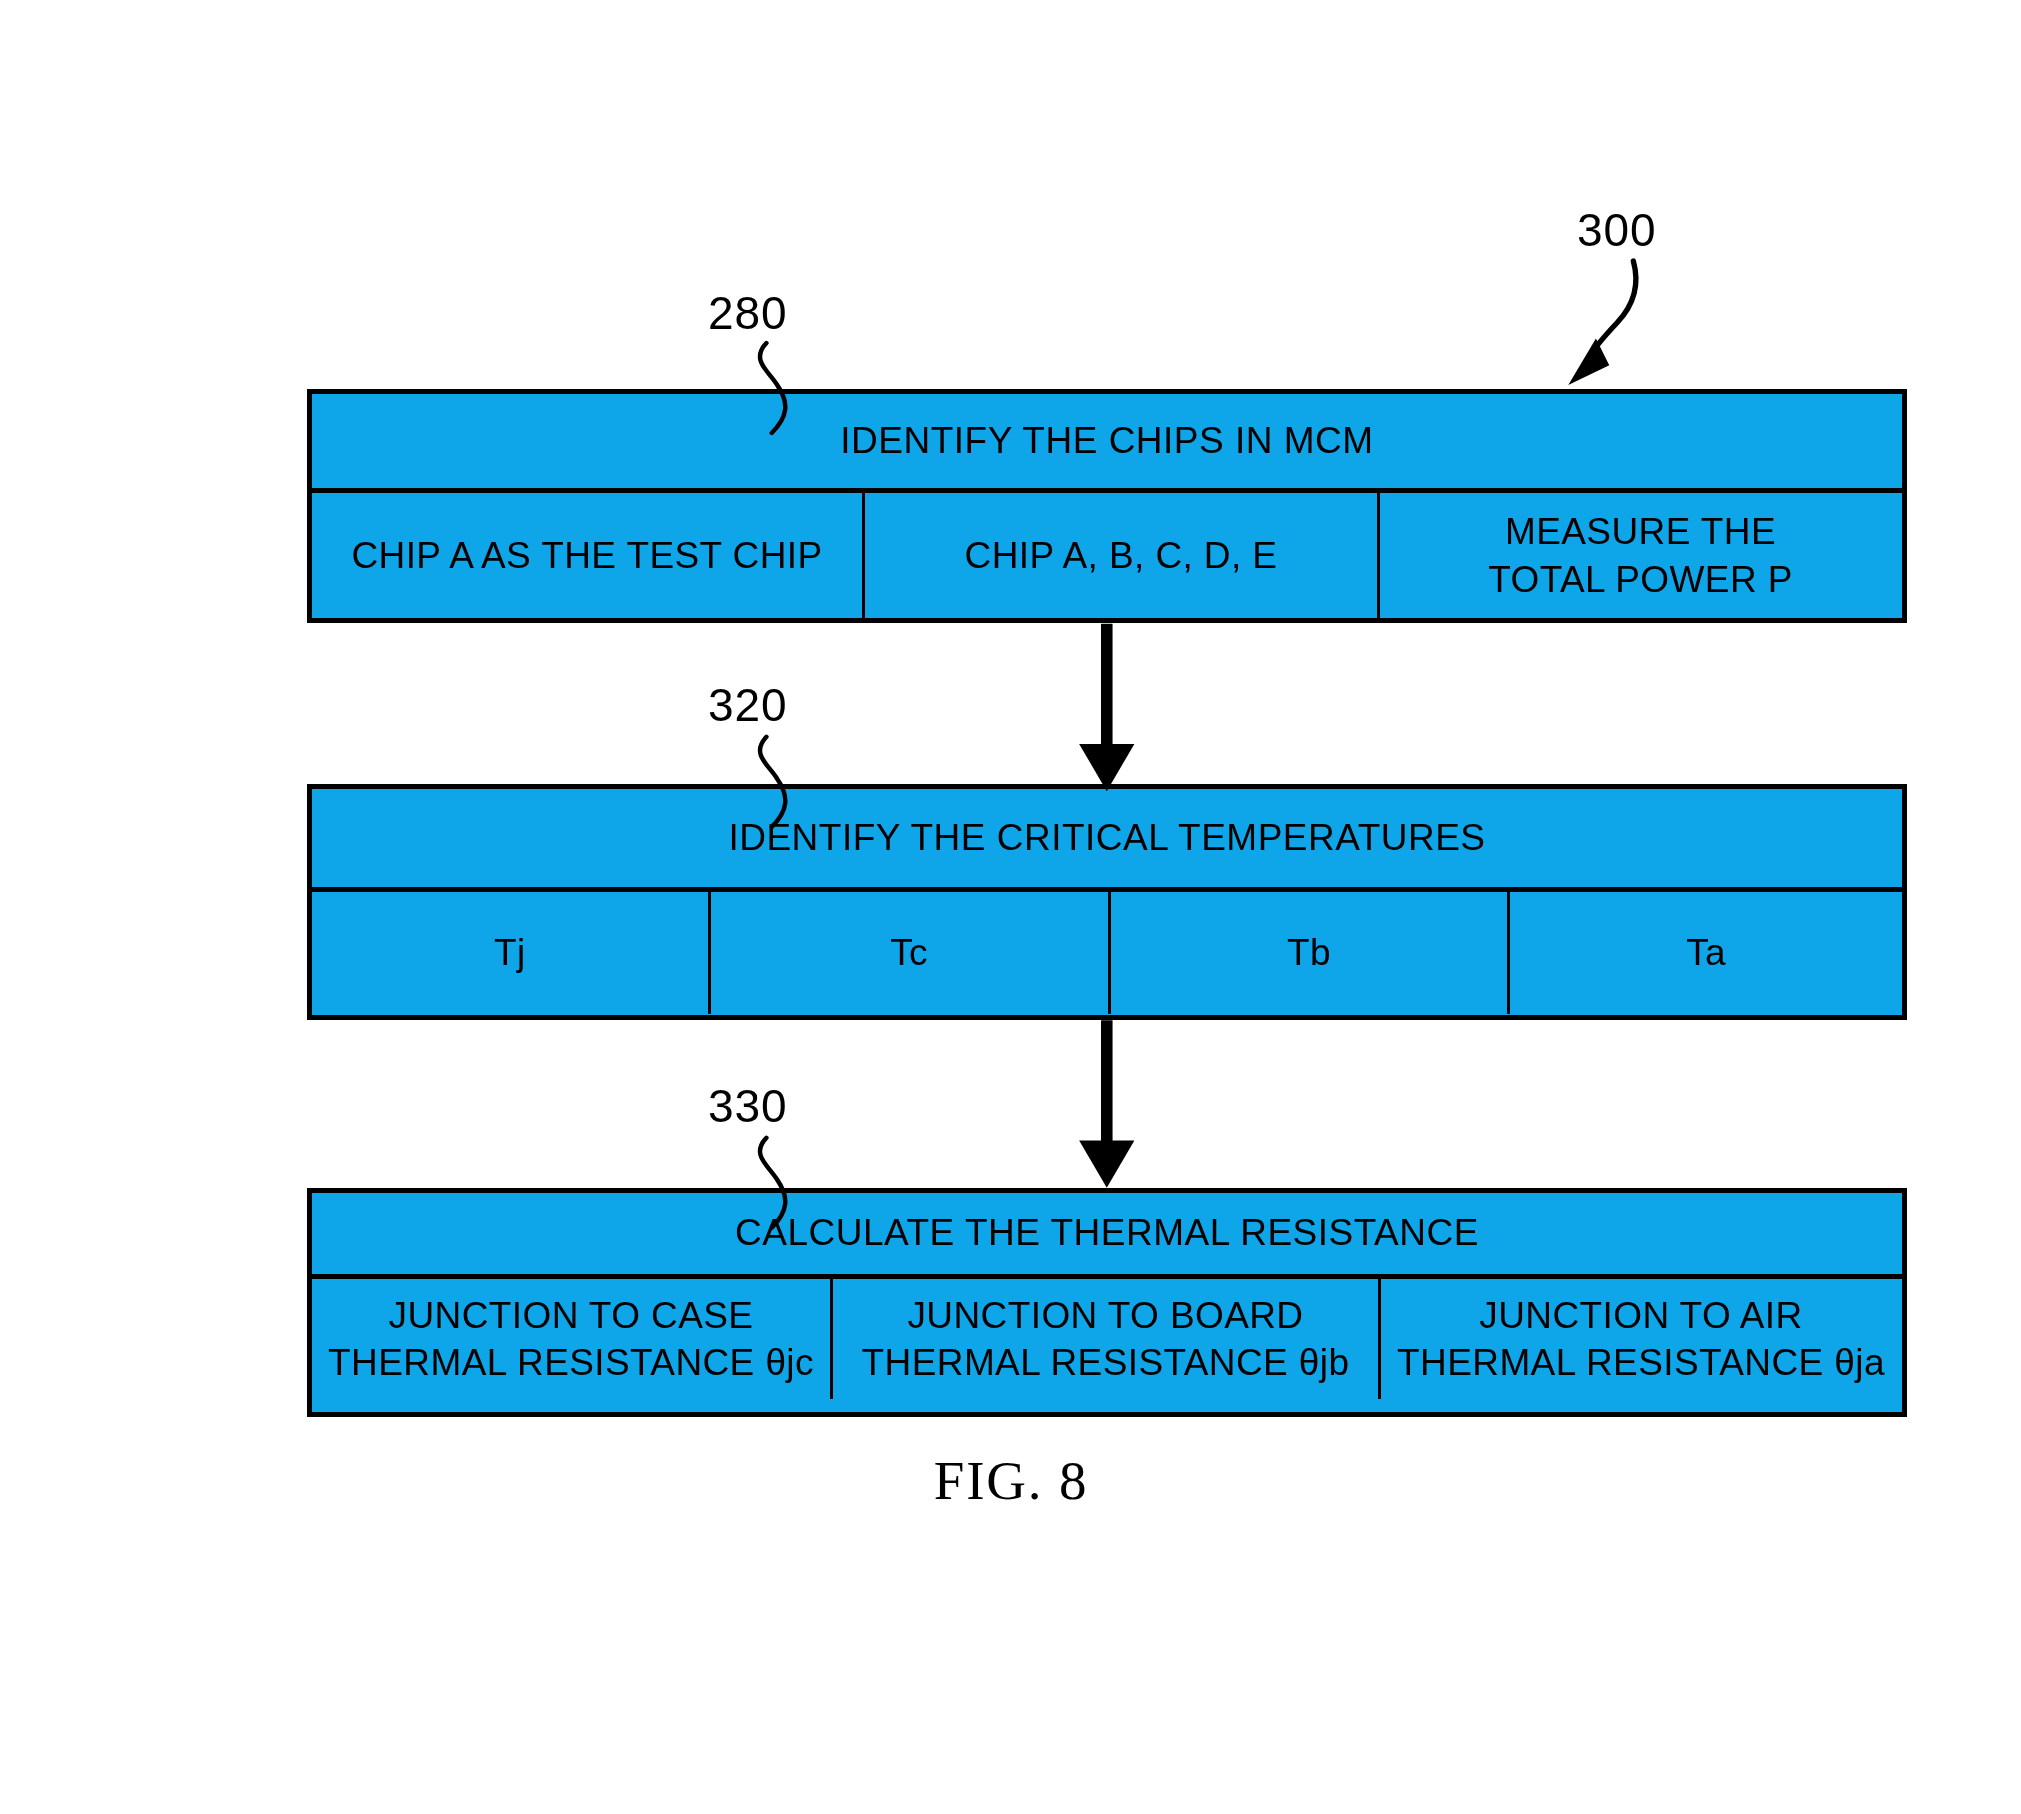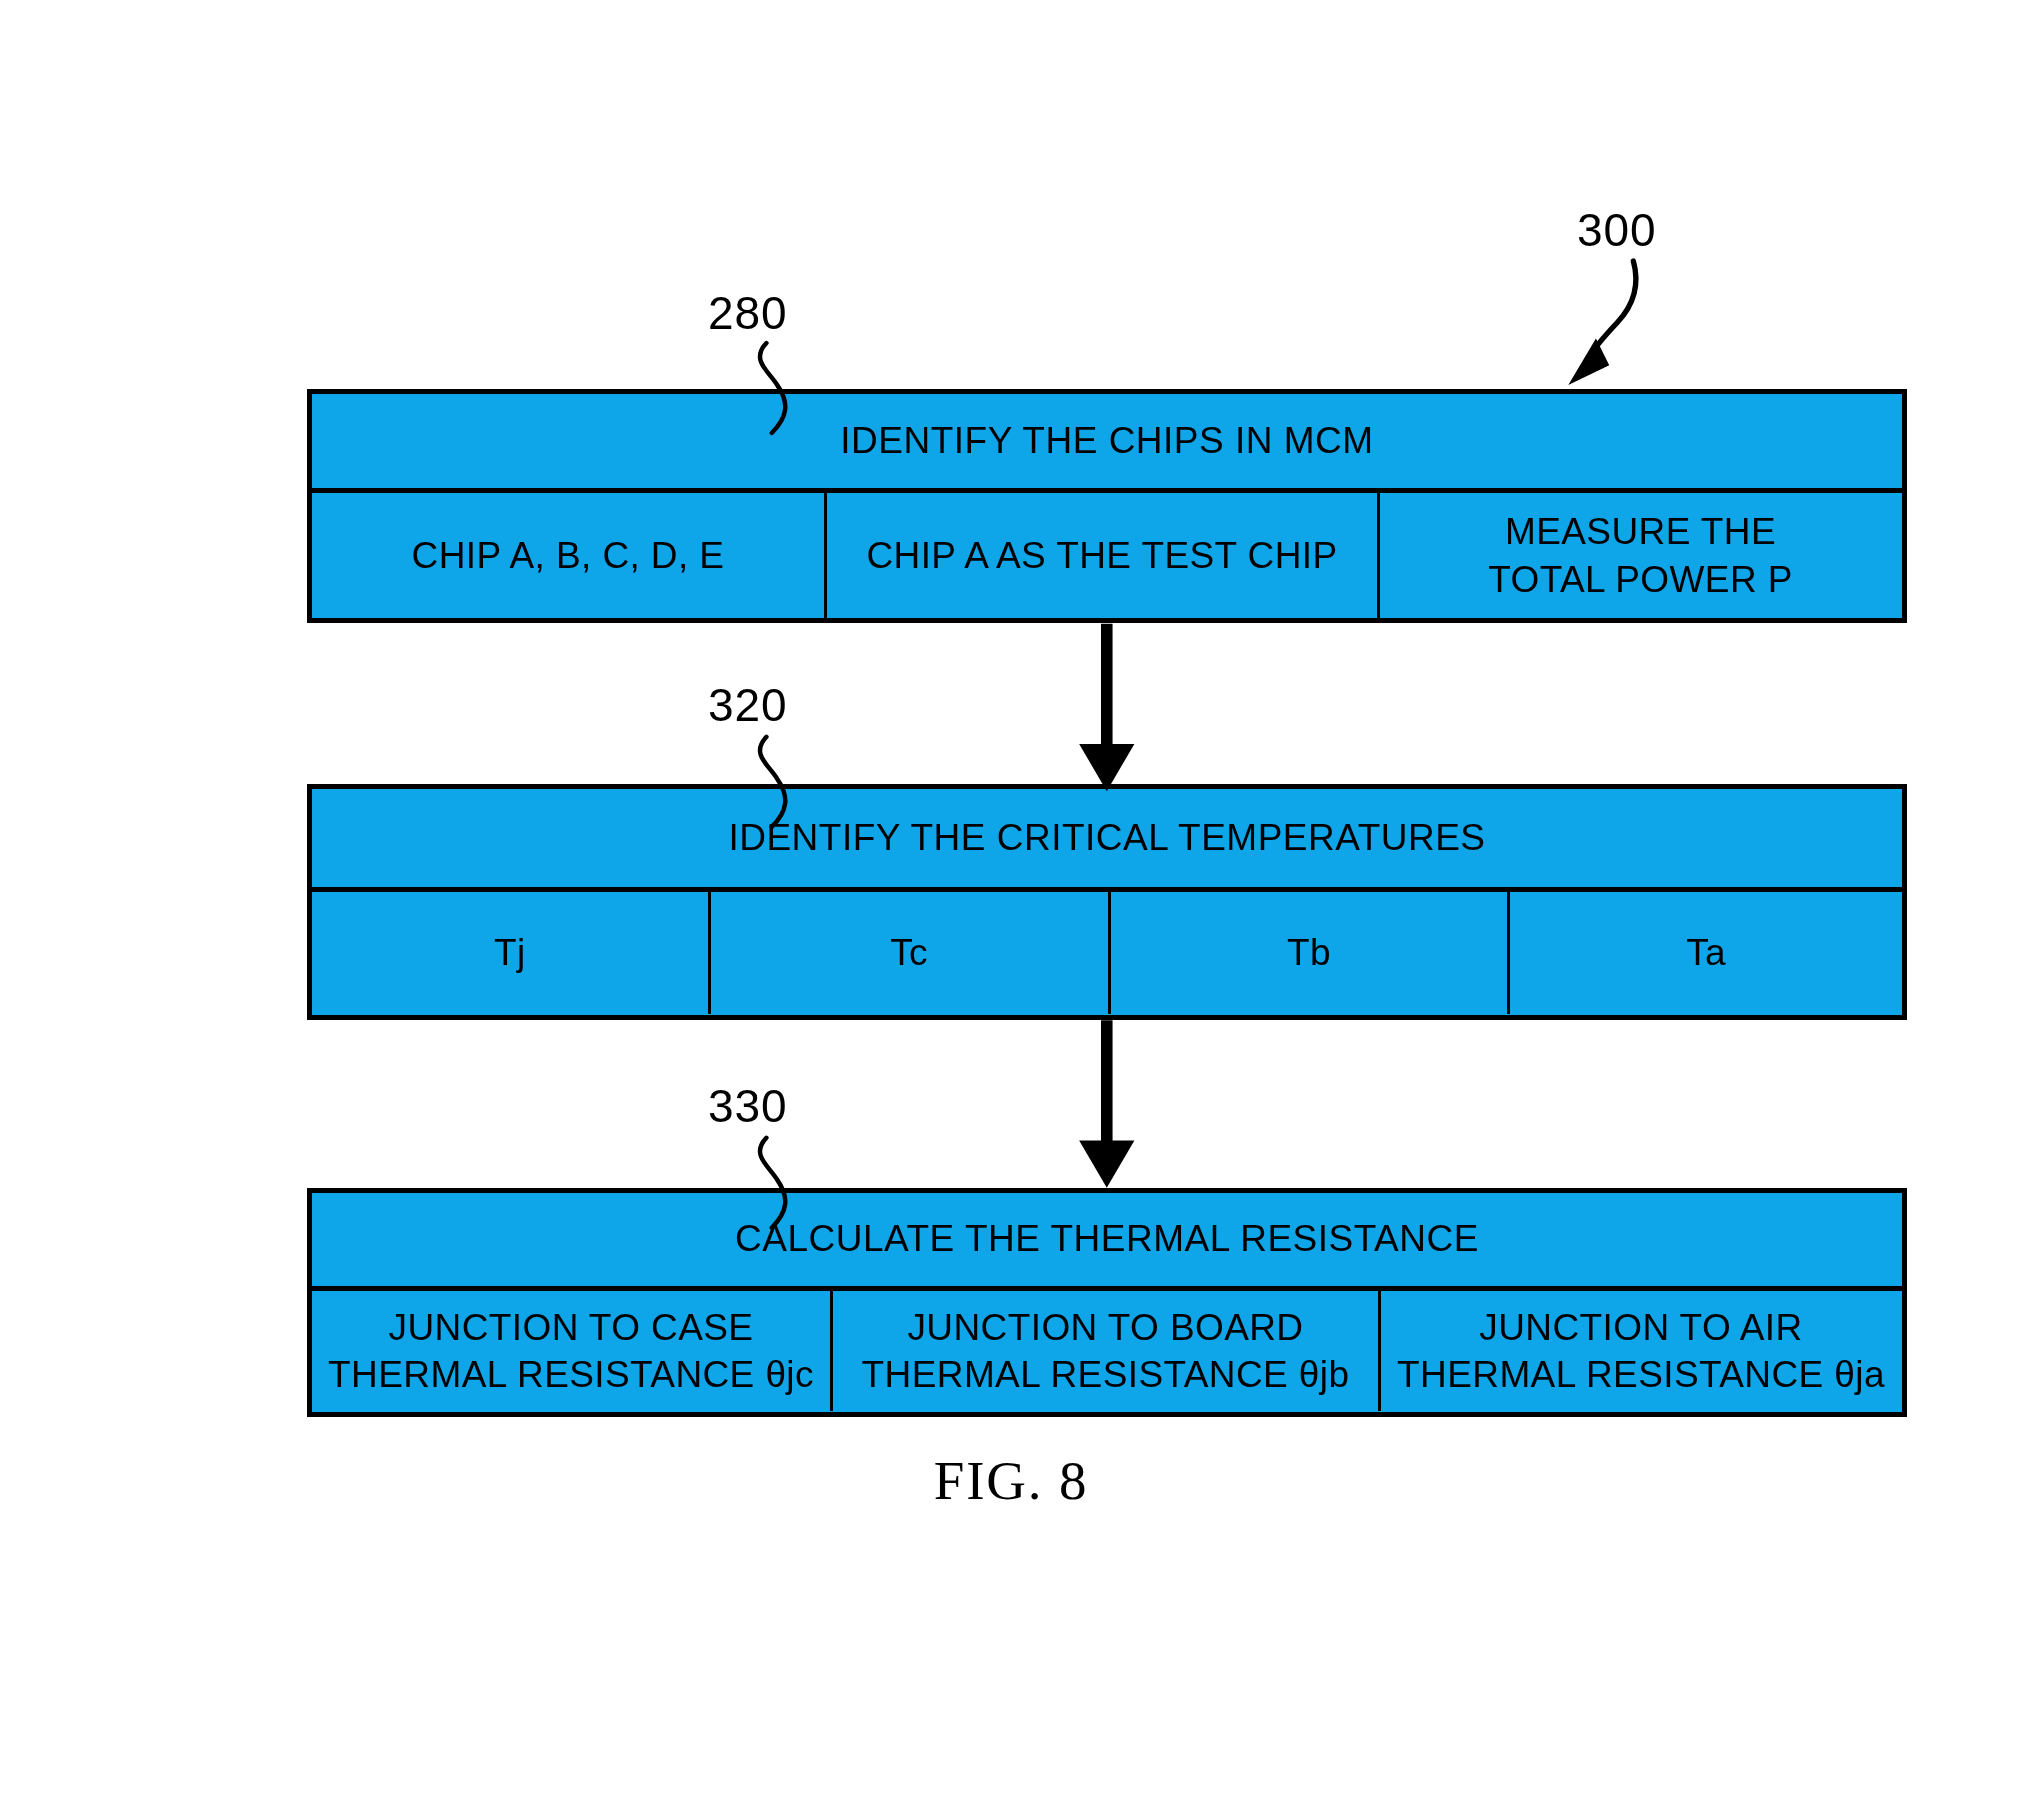--- a/index.html
+++ b/index.html
@@ -79,21 +79,21 @@
   #block-320 { left: 307px; top: 784px; width: 1600px; height: 236px; }
   #block-320 .block-header { height: 103px; }
   #block-320 .block-cells { height: 122px; }
   #block-320 .cell-0 { width: 400px; }
   #block-320 .cell-1 { width: 401px; }
   #block-320 .cell-2 { width: 401px; }
   #block-320 .cell-3 { width: 393px; }
 
   
   #block-330 { left: 307px; top: 1188px; width: 1600px; height: 229px; }
-  #block-330 .block-header { height: 98px; }
+  #block-330 .block-header { height: 86px; }
   #block-330 .block-cells { height: 120px; }
   #block-330 .cell-0 { width: 521px; }
   #block-330 .cell-1 { width: 548px; }
   #block-330 .cell-2 { width: 520px; }
 
   
   .ref-label {
     position: absolute;
     font-size: 46px;
     letter-spacing: 0.9px;
@@ -139,25 +139,25 @@
 
   <div class="ref-label" id="ref-320">320</div>
 
   <div class="ref-label" id="ref-330">330</div>
 
   <div class="flow-block" id="block-310">
     <div class="block-header">
       <span>IDENTIFY THE CHIPS IN MCM</span>
     </div>
     <div class="block-cells">
+      <div class="block-cell cell-1">
+        <span class="ml">CHIP A AS THE TEST CHIP</span>
+      </div>
       <div class="block-cell cell-0">
         <span class="ml">CHIP A, B, C, D, E</span>
-      </div>
-      <div class="block-cell cell-1">
-        <span class="ml">CHIP A AS THE TEST CHIP</span>
       </div>
       <div class="block-cell cell-2">
         <span class="ml">MEASURE THE<br>TOTAL POWER P</span>
       </div>
     </div>
   </div>
 
   <div class="flow-block" id="block-320">
     <div class="block-header">
       <span>IDENTIFY THE CRITICAL TEMPERATURES</span>

